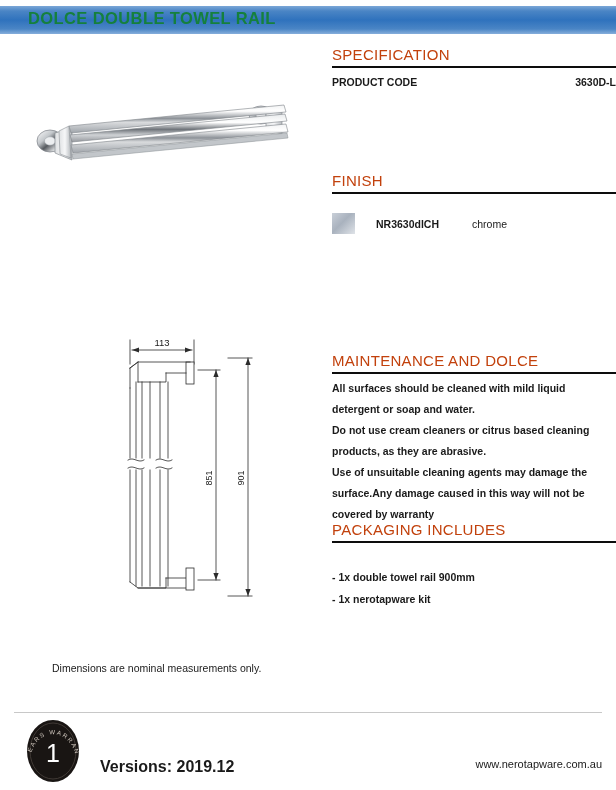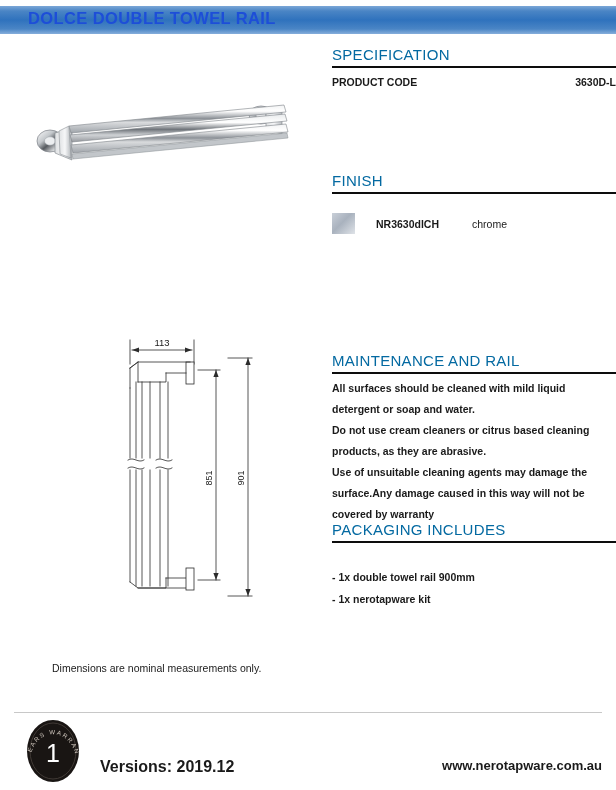--- a/index.html
+++ b/index.html
@@ -30,21 +30,21 @@
         #4a85c5 82%,
         #86aedb 100%);
   }
   .header-title {
     position: absolute;
     left: 28px;
     top: 9px;
     font-size: 16.5px;
     font-weight: bold;
     letter-spacing: 0.4px;
-    color: #1d4ed8;
+    color: #15803d;
     white-space: nowrap;
   }
 
   
   .product-photo {
     position: absolute;
     left: 14px;
     top: 98px;
     width: 296px;
     height: 92px;
@@ -63,21 +63,21 @@
     left: 20px;
     top: 662px;
     font-size: 10.5px;
     color: #1a1a1a;
     white-space: nowrap;
     padding-left: 32px;
   }
   .section-head {
     font-size: 15px;
     font-weight: normal;
-    color: #0369a1;
+    color: #c2410c;
     letter-spacing: 0.3px;
     margin: 0;
     white-space: nowrap;
   }
   .rule {
     height: 0;
     border-top: 2px solid #0d0d0d;
     margin-top: 3px;
     width: 100%;
   }
@@ -151,22 +151,22 @@
     left: 100px;
     top: 758px;
     font-size: 16px;
     font-weight: bold;
     white-space: nowrap;
   }
   .footer-url {
     position: absolute;
     right: 14px;
     top: 758px;
-    font-size: 13px;
-    font-weight: bold;
+    font-size: 11px;
+    font-weight: normal;
     white-space: nowrap;
     text-align: center;
   }
 </style>
 </head>
 <body>
 
 <div class="header-bar"></div>
 <div class="header-title">DOLCE DOUBLE TOWEL RAIL</div>
 
@@ -301,21 +301,21 @@
   <div class="section-head">FINISH</div>
   <div class="rule"></div>
   <div class="finish-row">
     <span class="swatch"></span>
     <span class="finish-code">NR3630dlCH</span>
     <span class="finish-name">chrome</span>
   </div>
 </div>
 
 <div class="maint-block">
-  <div class="section-head">MAINTENANCE AND RAIL</div>
+  <div class="section-head">MAINTENANCE AND DOLCE</div>
   <div class="rule"></div>
   <div class="maint-lines">
     <div>All surfaces should be cleaned with mild liquid</div>
     <div>detergent or soap and water.</div>
     <div>Do not use cream cleaners or citrus based cleaning</div>
     <div>products, as they are abrasive.</div>
     <div>Use of unsuitable cleaning agents may damage the</div>
     <div>surface.Any damage caused in this way will not be</div>
     <div>covered by warranty</div>
   </div>

